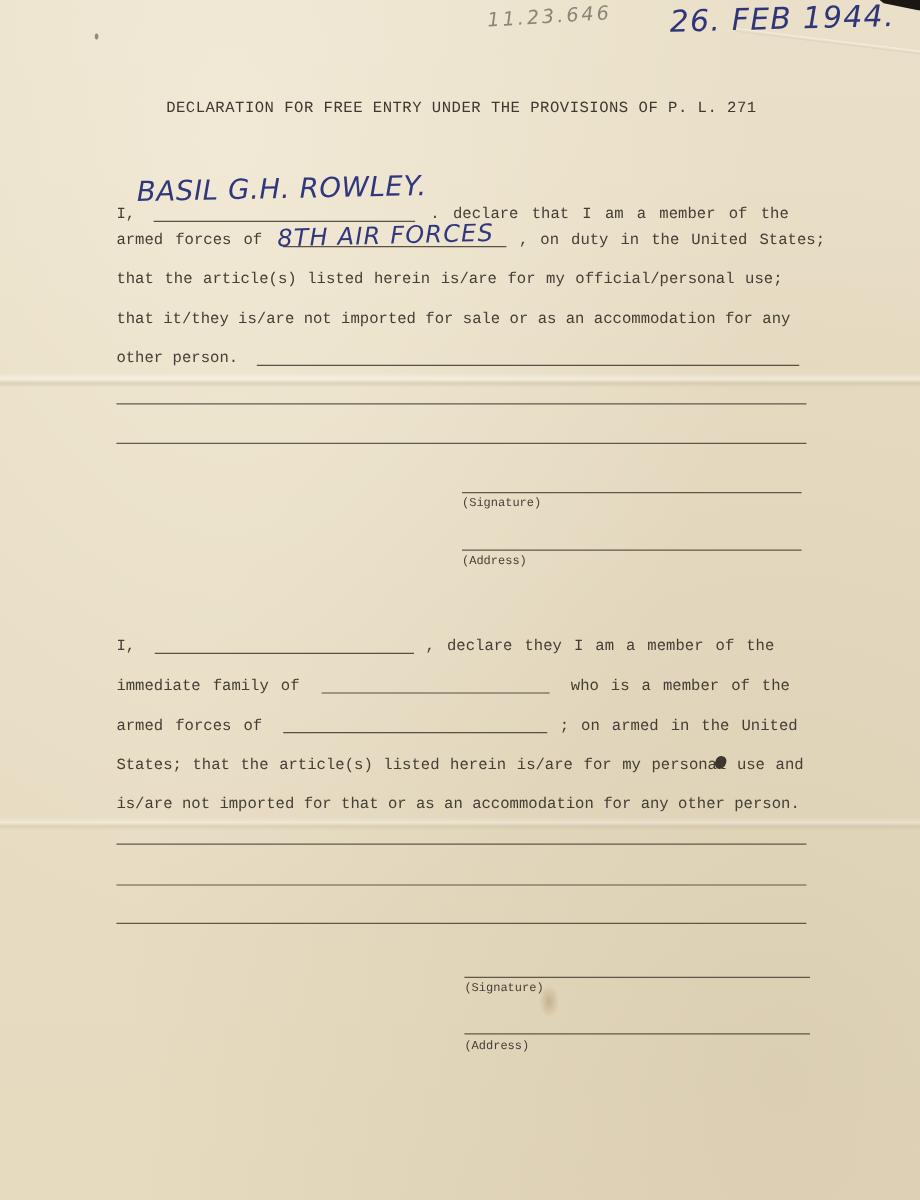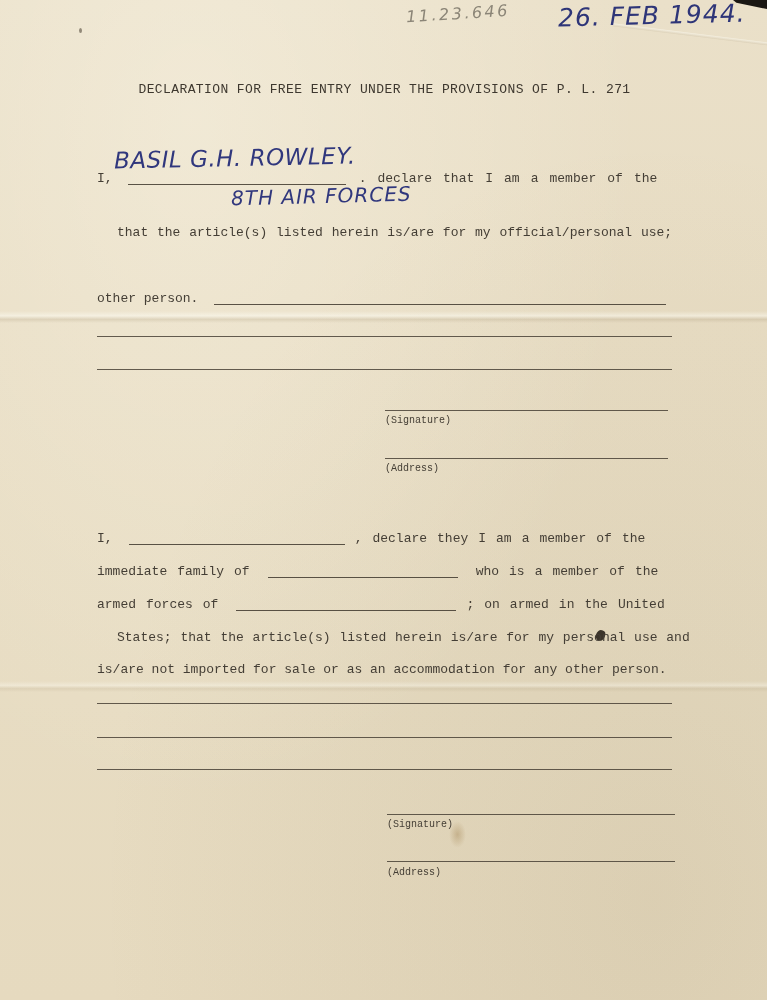--- a/index.html
+++ b/index.html
@@ -41,21 +41,21 @@
     font-style:italic;
     white-space:nowrap;
   }
   .pencil{left:406px;top:4px;font-size:16px;letter-spacing:2.5px;color:#8b8577;transform:rotate(-3.5deg);}
   .ink-date{left:558px;top:1px;font-size:25px;letter-spacing:1px;color:#2e3578;transform:rotate(-1.5deg);font-weight:500;}
   .hand-name{left:114px;top:145px;font-size:23px;letter-spacing:0.5px;color:#30377d;transform:rotate(-1.2deg);}
   .hand-force{left:231px;top:184px;font-size:20px;letter-spacing:1px;color:#30377d;transform:rotate(-1.5deg);}
 
   
   .tline{position:absolute;left:97px;font-size:13px;line-height:17px;white-space:nowrap;color:#443e35;}
-  .ws1{word-spacing:1px;margin-left:20px;} .ws2{word-spacing:2.2px;} .ws3{word-spacing:3.2px;}
+  .ws1{word-spacing:1px;} .ws2{word-spacing:2.2px;} .ws3{word-spacing:3.2px;}
   .blank{display:inline-block;vertical-align:-3px;border-bottom:1.3px solid rgba(62,55,45,0.85);}
   .title{top:81px;width:575px;text-align:center;letter-spacing:0.4px;color:#3e382f;}
 
   
   .rule{position:absolute;height:0;border-top:1.3px solid rgba(62,55,45,0.8);}
   .rule.full{left:97px;width:575px;}
   .rule.sig{left:385px;width:283px;}
   .sig-label{position:absolute;left:385px;width:283px;text-align:left;font-size:10px;color:#443e35;}
 </style>
 </head>
@@ -76,23 +76,29 @@
 
   <div class="tline title">DECLARATION FOR FREE ENTRY UNDER THE PROVISIONS OF P. L. 271</div>
 
   <div class="tline ws3" style="top:170px;">
     <span>I,</span>
     <span class="blank" style="width:218px;margin:0 2px 0 4px;"></span>
     <span>. <span>declare that I am a member of the</span></span>
   </div>
   <div class="hand hand-name">BASIL G.H. ROWLEY.</div>
 
+  <div class="tline ws2" style="top:191px;">
+    <span>armed forces of</span>
+    <span class="blank" style="width:186px;margin:0 0 0 8px;"></span>
+    <span>, on duty in the United States;</span>
+  </div>
   <div class="hand hand-force">8TH AIR FORCES</div>
 
   <div class="tline ws1" style="top:224px;">that the article(s) listed herein is/are for my official/personal use;</div>
+  <div class="tline" style="top:257px;">that it/they is/are not imported for sale or as an accommodation for any</div>
   <div class="tline" style="top:290px;text-align:right;">
     <span>other person.</span>
     <span class="blank" style="width:452px;margin-left:8px;"></span>
   </div>
 
   <div class="rule full" style="top:336px;"></div>
   <div class="rule full" style="top:369px;"></div>
 
   <div class="rule sig" style="top:410px;"></div>
   <div class="sig-label" style="top:415px;">(Signature)</div>
@@ -108,21 +114,21 @@
     <span>immediate family of</span>
     <span class="blank" style="width:190px;margin:0 8px;"></span>
     <span>who is a member of the</span>
   </div>
   <div class="tline ws2" style="top:596px;">
     <span>armed forces of</span>
     <span class="blank" style="width:220px;margin:0 0 0 8px;"></span>
     <span>; on armed in the United</span>
   </div>
   <div class="tline ws1" style="top:629px;">States; that the article(s) listed herein is/are for my personal use and</div>
-  <div class="tline" style="top:661px;">is/are not imported for sale or as an accommodation for any other person.</div>
+  <div class="tline" style="top:661px;">is/are not imported for that or as an accommodation for any other person.</div>
 
   <div class="rule full" style="top:703px;"></div>
   <div class="rule full" style="top:737px;"></div>
   <div class="rule full" style="top:769px;"></div>
 
   <div class="rule sig" style="top:814px;left:387px;width:288px;"></div>
   <div class="sig-label" style="top:819px;left:387px;width:288px;">(Signature)</div>
   <div class="rule sig" style="top:861px;left:387px;width:288px;"></div>
   <div class="sig-label" style="top:867px;left:387px;width:288px;">(Address)</div>
 

